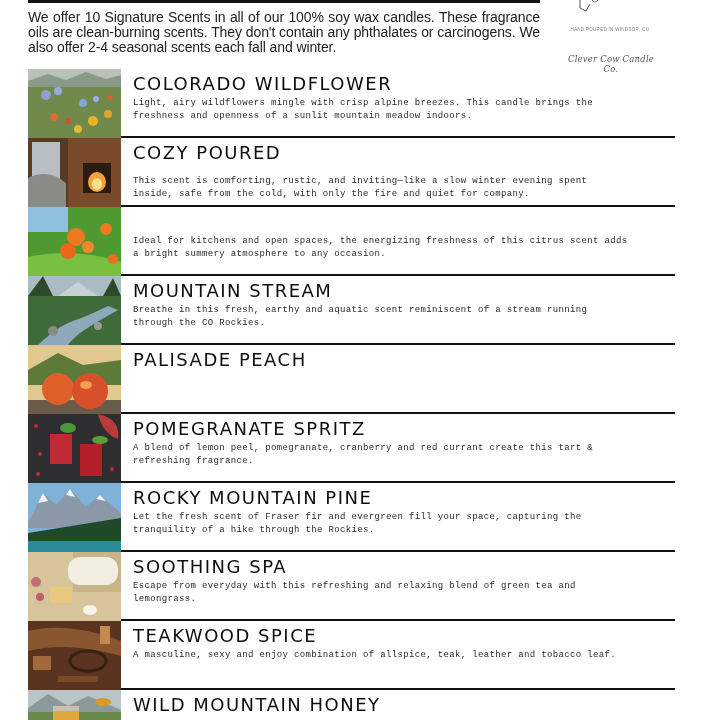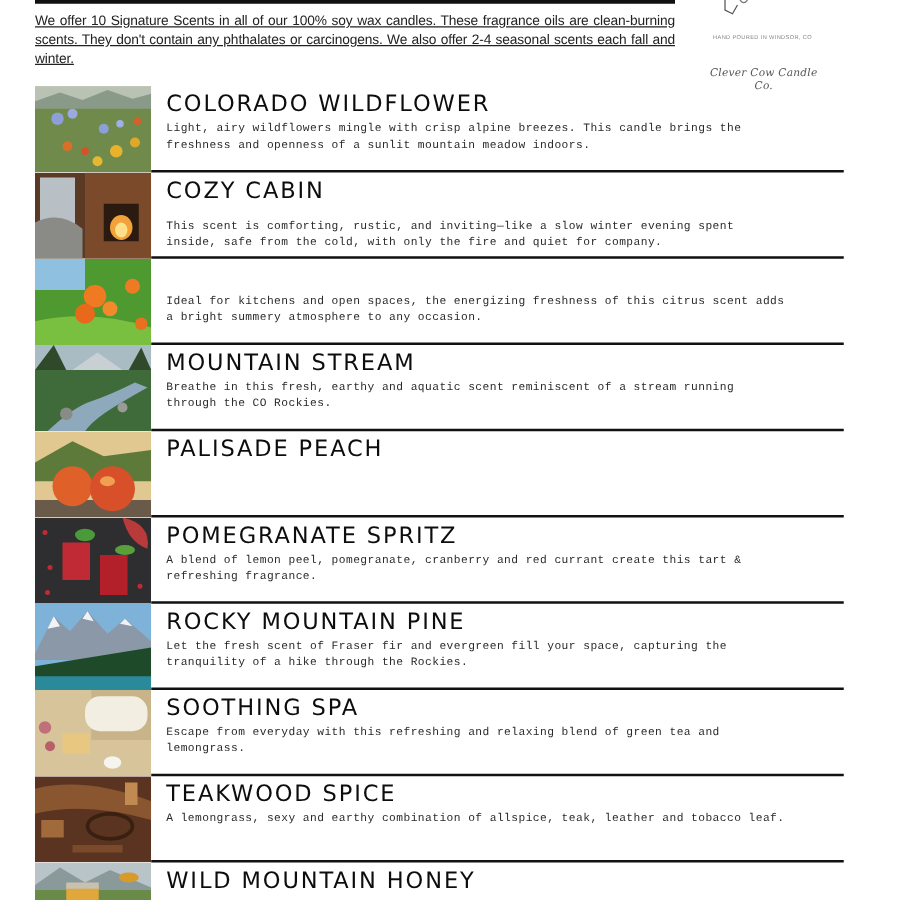--- a/index.html
+++ b/index.html
@@ -3,22 +3,22 @@
   <meta charset="utf-8">
   <style>
     * { box-sizing: border-box; margin: 0; padding: 0; }
     html, body { width: 720px; height: 720px; overflow: hidden; background: #ffffff; }
     body { position: relative; font-family: "Liberation Sans", sans-serif; color: #1a1a1a; }
 
     .top-rule { position: absolute; left: 28px; top: 0; width: 512px; height: 3px; background: #111; }
 
     .intro {
       position: absolute; left: 28px; top: 10px; width: 512px;
-      font-family: "Liberation Sans", sans-serif; font-size: 11px; line-height: 15px;
-      color: #222; text-align: justify; letter-spacing: -0.1px; text-decoration: underline;
+      font-family: "Liberation Sans", sans-serif; font-size: 14px; line-height: 15px;
+      color: #222; text-align: justify; letter-spacing: -0.1px;
     }
 
     .logo { position: absolute; left: 560px; top: 0; width: 100px; height: 38px; text-align: center; }
     .logo .cow-mark { position: absolute; left: 16px; top: -2px; width: 26px; height: 14px; }
     .logo .brand {
       position: absolute; left: 1px; top: 14px; width: 100px;
       font-family: "DejaVu Serif", serif; font-size: 8.5px; color: #555; letter-spacing: 0.2px;
       font-style: italic;
       margin-top: 40px;
     }
@@ -90,21 +90,21 @@
       <svg viewBox="0 0 93 69" preserveAspectRatio="none">
         <rect width="93" height="69" fill="#5a3a24"></rect>
         <rect x="4" y="4" width="28" height="40" fill="#b8c0c6"></rect>
         <rect x="40" y="0" width="53" height="69" fill="#7a4a2a"></rect>
         <rect x="55" y="25" width="28" height="30" fill="#2a1a10"></rect>
         <ellipse cx="69" cy="44" rx="9" ry="10" fill="#f2a23a"></ellipse>
         <ellipse cx="69" cy="46" rx="5" ry="6" fill="#ffe08a"></ellipse>
         <path d="M0 40 Q20 30 38 45 L38 69 L0 69 Z" fill="#8a8a86"></path>
       </svg>
     </div>
-    <div class="name">COZY CABIN</div>
+    <div class="name">COZY POURED</div>
     <div class="desc">This scent is comforting, rustic, and inviting—like a slow winter evening spent inside, safe from the cold, with only the fire and quiet for company.</div>
     <div class="divider"></div>
   </div>
 
   <div class="scent-row">
     <div class="thumb">
       <svg viewBox="0 0 93 69" preserveAspectRatio="none">
         <rect width="93" height="69" fill="#4f9a30"></rect>
         <rect width="40" height="25" fill="#8fc0e0"></rect>
         <path d="M0 50 Q45 40 93 55 L93 69 L0 69 Z" fill="#7ac040"></path>
@@ -209,21 +209,21 @@
       <svg viewBox="0 0 93 69" preserveAspectRatio="none">
         <rect width="93" height="69" fill="#5a3420"></rect>
         <path d="M0 10 Q40 0 93 20 L93 35 Q40 20 0 30 Z" fill="#8a5630"></path>
         <rect x="5" y="35" width="18" height="14" fill="#a06a3a"></rect>
         <ellipse cx="60" cy="40" rx="18" ry="10" fill="none" stroke="#3a2010" stroke-width="3"></ellipse>
         <rect x="30" y="55" width="40" height="6" fill="#7a4a2a"></rect>
         <rect x="72" y="5" width="10" height="18" fill="#c08a50"></rect>
       </svg>
     </div>
     <div class="name">TEAKWOOD SPICE</div>
-    <div class="desc">A lemongrass, sexy and earthy combination of allspice, teak, leather and tobacco leaf.</div>
+    <div class="desc">A masculine, sexy and enjoy combination of allspice, teak, leather and tobacco leaf.</div>
     <div class="divider"></div>
   </div>
 
   <div class="scent-row">
     <div class="thumb">
       <svg viewBox="0 0 93 69" preserveAspectRatio="none">
         <rect width="93" height="69" fill="#b8c4c8"></rect>
         <path d="M0 18 L20 4 L40 16 L60 6 L93 20 L93 30 L0 30 Z" fill="#8a9a9a"></path>
         <rect y="22" width="93" height="47" fill="#6a8a4a"></rect>
         <rect x="25" y="18" width="26" height="30" fill="#e0a83a"></rect>

